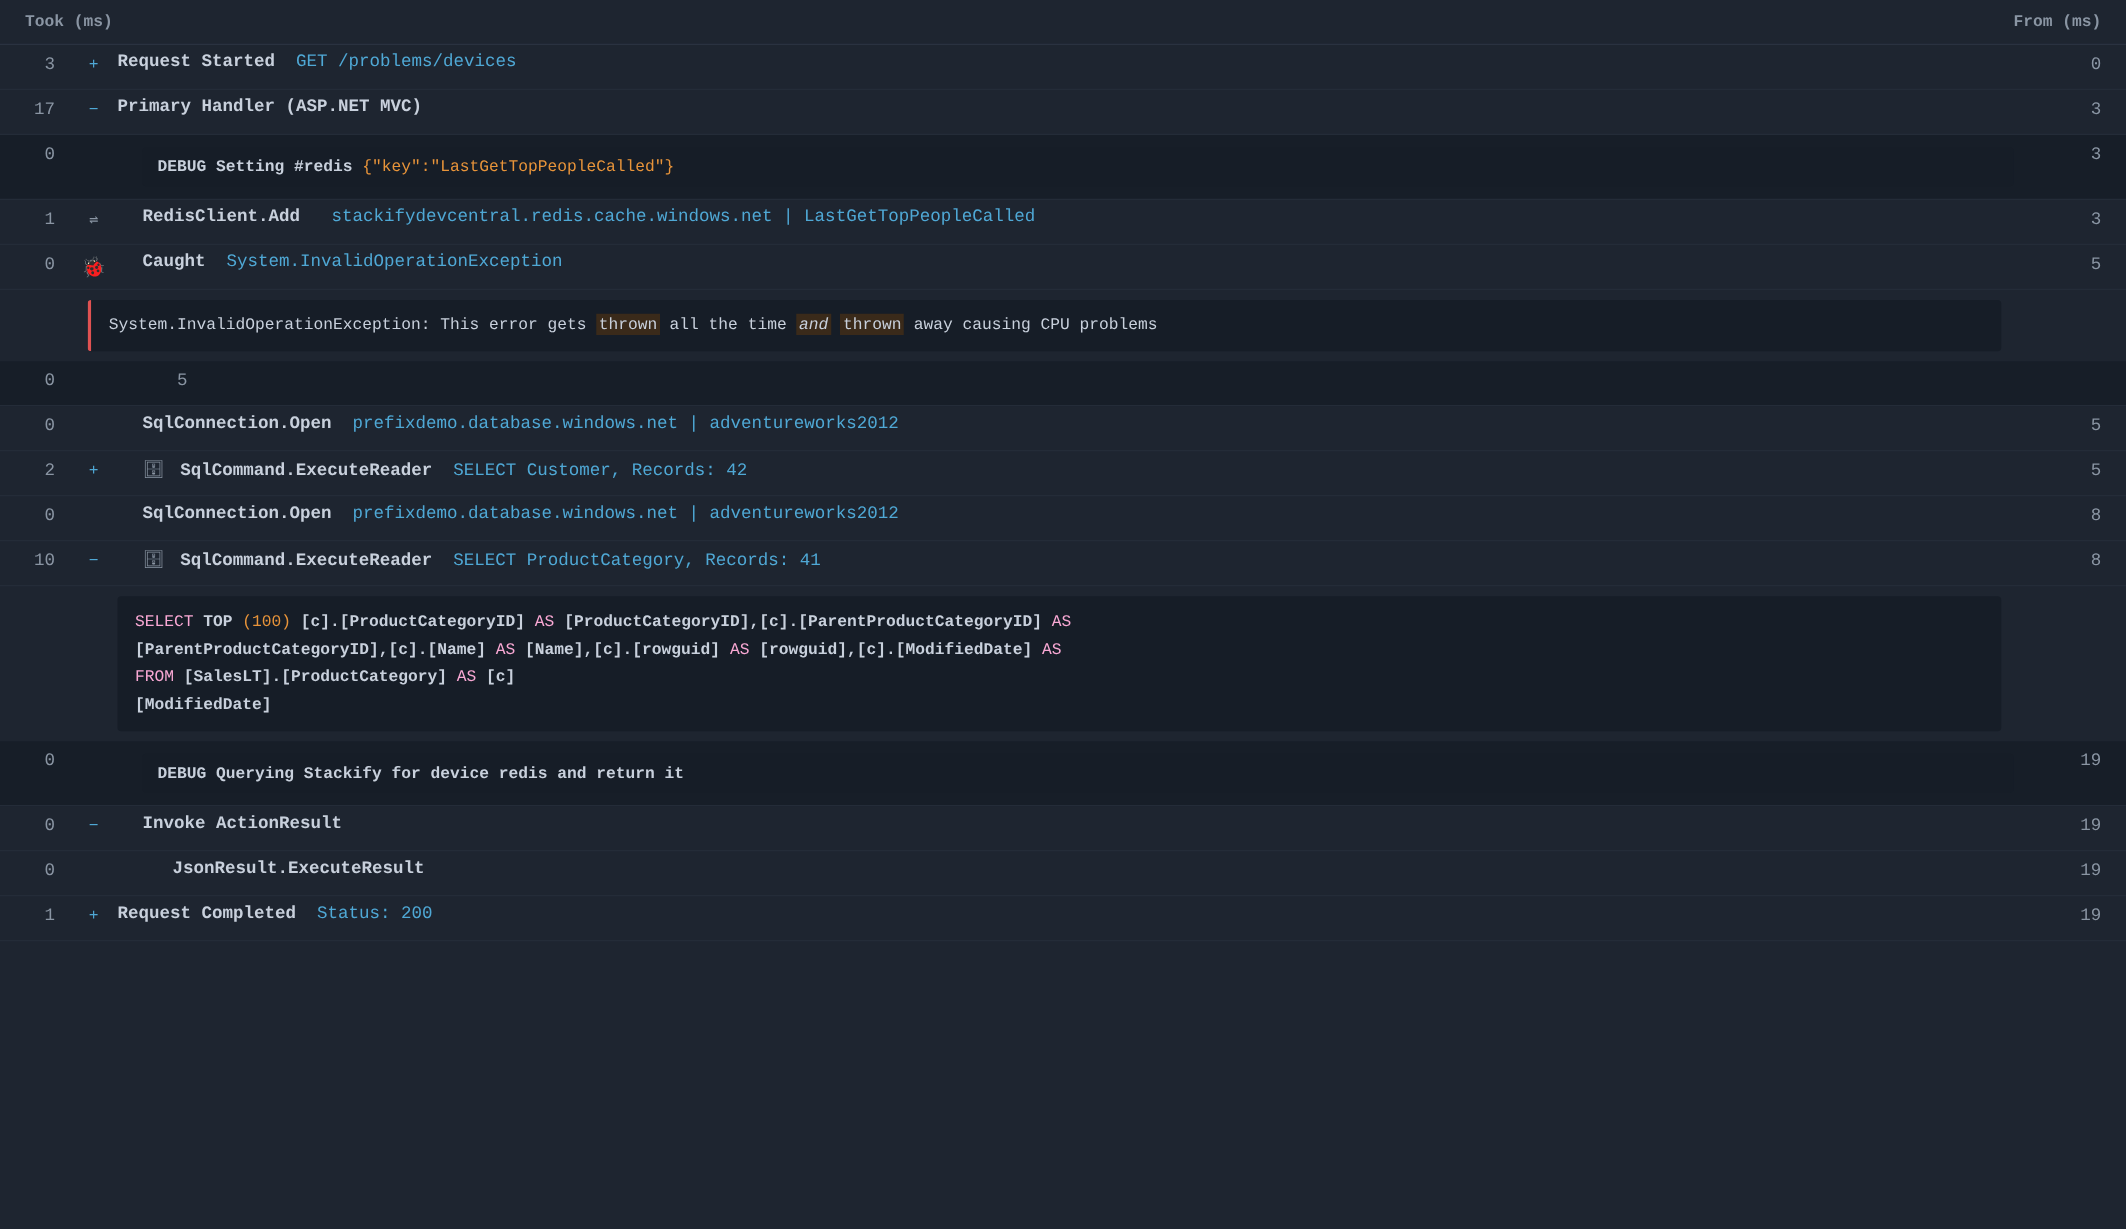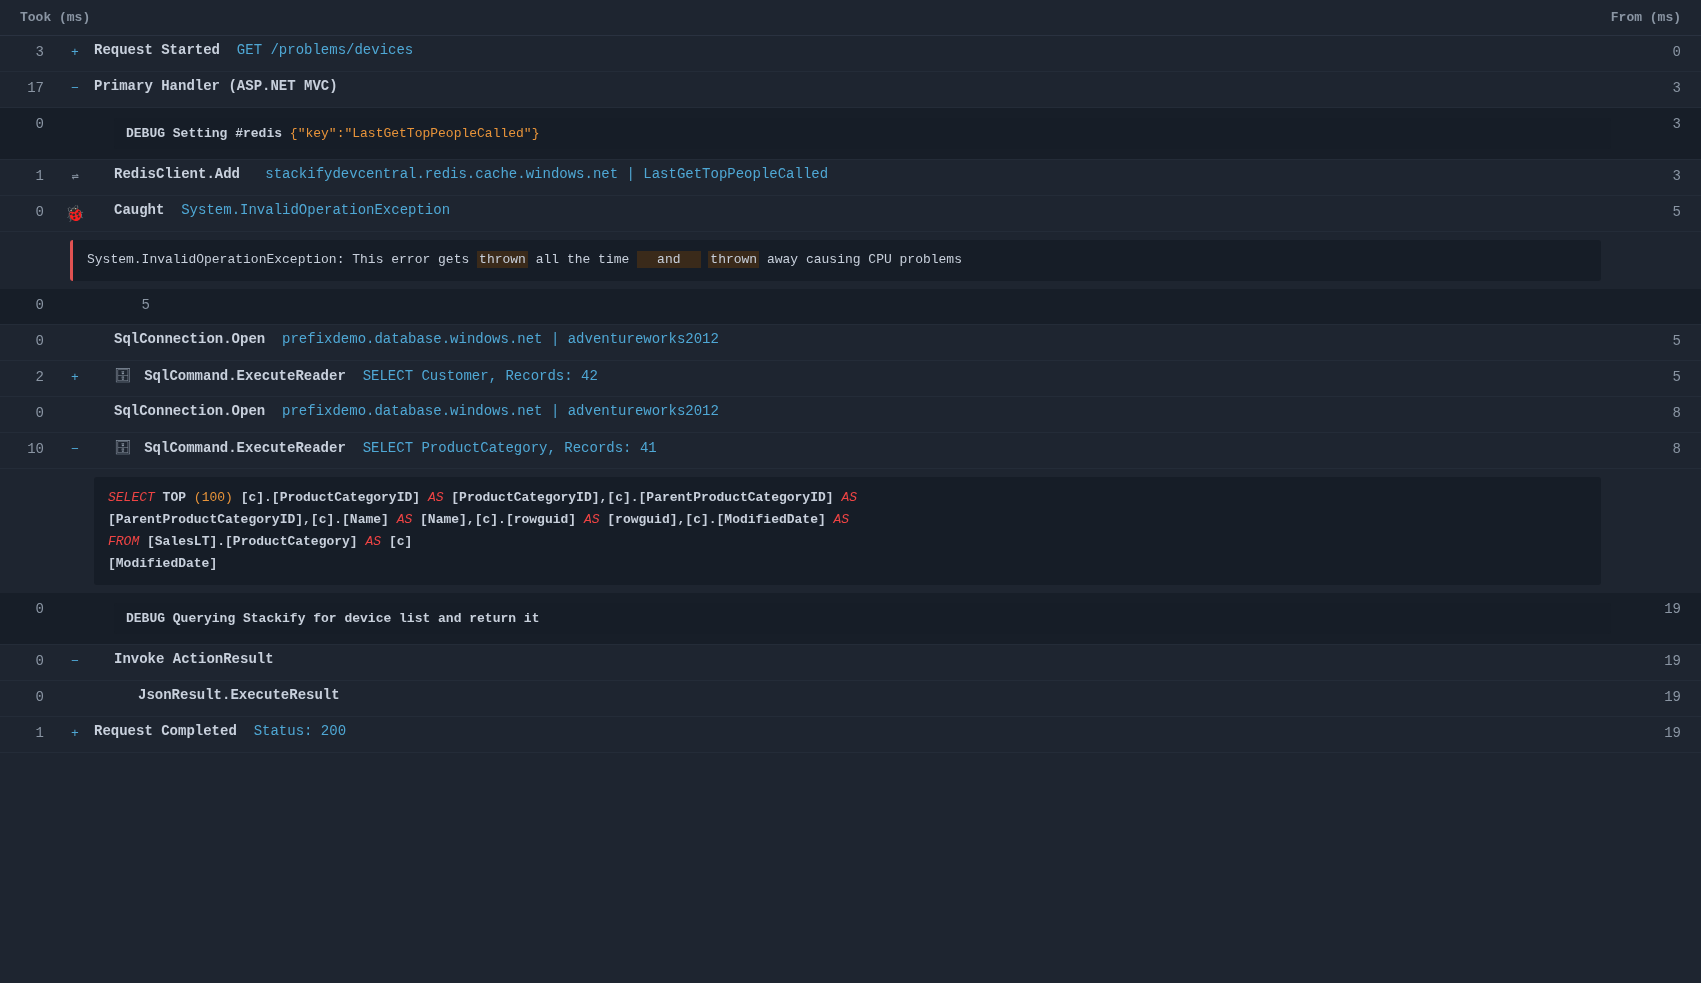--- a/index.html
+++ b/index.html
@@ -66,21 +66,21 @@
       flex-shrink: 0;
       padding-top: 2px;
     }
 
     .indent-1 { padding-left: 24px; }
     .indent-2 { padding-left: 48px; }
 
     .text-white { color: #c8d0dc; font-weight: bold; }
     .text-blue { color: #4fa8d5; }
     .text-orange { color: #e8943a; }
-    .text-yellow { color: #ef4444; font-style: italic; }
+    .text-yellow { color: #f9a8d4; }
 
     .icon-plus { color: #4fa8d5; font-size: 13px; }
     .icon-minus { color: #4fa8d5; font-size: 13px; }
 
     .dark-block {
       background-color: #161d27;
       border-radius: 3px;
       padding: 8px 12px;
       margin: 4px 0;
       font-family: 'Consolas', 'Monaco', 'Courier New', monospace;
@@ -197,21 +197,21 @@
       <div class="col-content indent-1">
         <span class="text-white">Caught&nbsp;</span>
         <span class="text-blue">System.InvalidOperationException</span>
       </div>
       <div class="col-from">5</div>
     </div>
 
     <div class="full-width-row">
       <div class="full-width-content-error">
         <div class="error-block">
-          <div>System.InvalidOperationException: This error gets <span style="background-color:#3a2a1a; padding: 1px 2px;">thrown</span> all the time <span style="background-color:#3a2a1a; padding: 1px 20px;">and</span> <span style="background-color:#3a2a1a; padding: 1px 2px;">thrown</span> away causing CPU problems</div>
+          <div>System.InvalidOperationException: This error gets <span style="background-color:#3a2a1a; padding: 1px 2px;">thrown</span> all the time <span style="background-color:#3a2a1a; padding: 1px 2px; font-style: italic;">and</span> <span style="background-color:#3a2a1a; padding: 1px 2px;">thrown</span> away causing CPU problems</div>
         </div>
       </div>
       <div class="from-col-spacer"></div>
     </div>
 
     <div class="trace-row row-bg-dark">
       <div class="col-took">0</div>
       <div class="col-icon"></div>
       <div class="col-from">5</div>
     </div>
@@ -280,21 +280,21 @@
         </div>
       </div>
       <div class="from-col-spacer"></div>
     </div>
 
     <div class="trace-row row-bg-dark">
       <div class="col-took">0</div>
       <div class="col-icon"></div>
       <div class="col-content indent-1">
         <div class="dark-block">
-          <span class="text-white">DEBUG Querying Stackify for device list and return it</span>
+          <span class="text-white">DEBUG Querying Stackify for device redis and return it</span>
         </div>
       </div>
       <div class="col-from">19</div>
     </div>
 
     <div class="trace-row">
       <div class="col-took">0</div>
       <div class="col-icon">
         <span class="icon-minus text-blue">−</span>
       </div>

